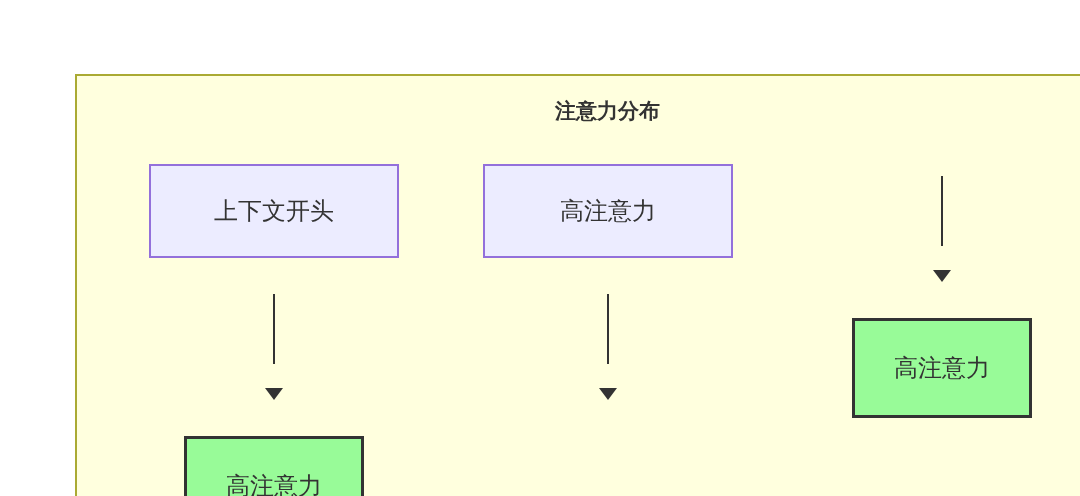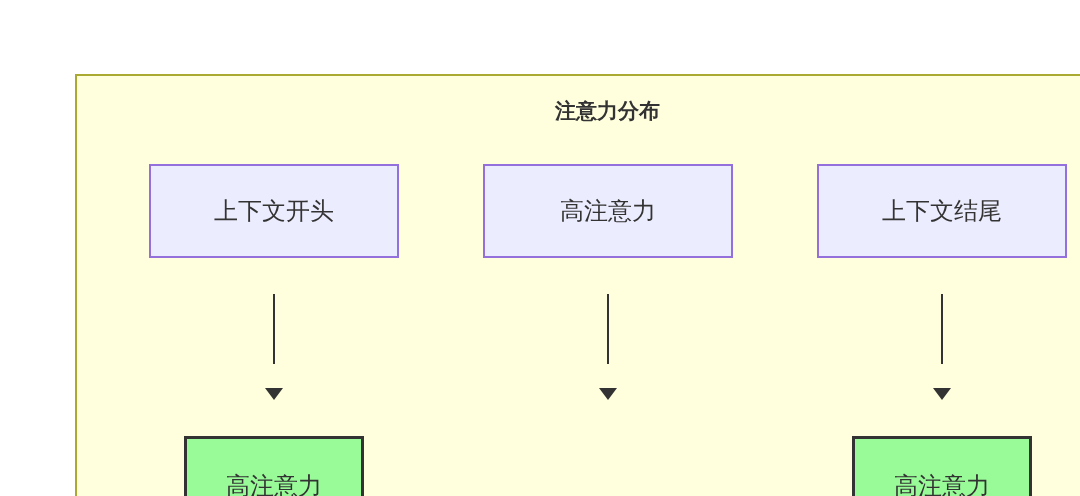--- a/index.html
+++ b/index.html
@@ -111,21 +111,20 @@
 
     <div class="flow-col col-2">
       <div class="node source">高注意力</div>
       <div class="arrow">
         <div class="shaft"></div>
         <div class="head"></div>
       </div>
     </div>
 
     <div class="flow-col col-3">
-      <div class="node source">上下文结尾</div>
       <div class="arrow">
         <div class="shaft"></div>
         <div class="head"></div>
       </div>
       <div class="node target target-high">高注意力</div>
     </div>
 
   </div>
 </div>
 

